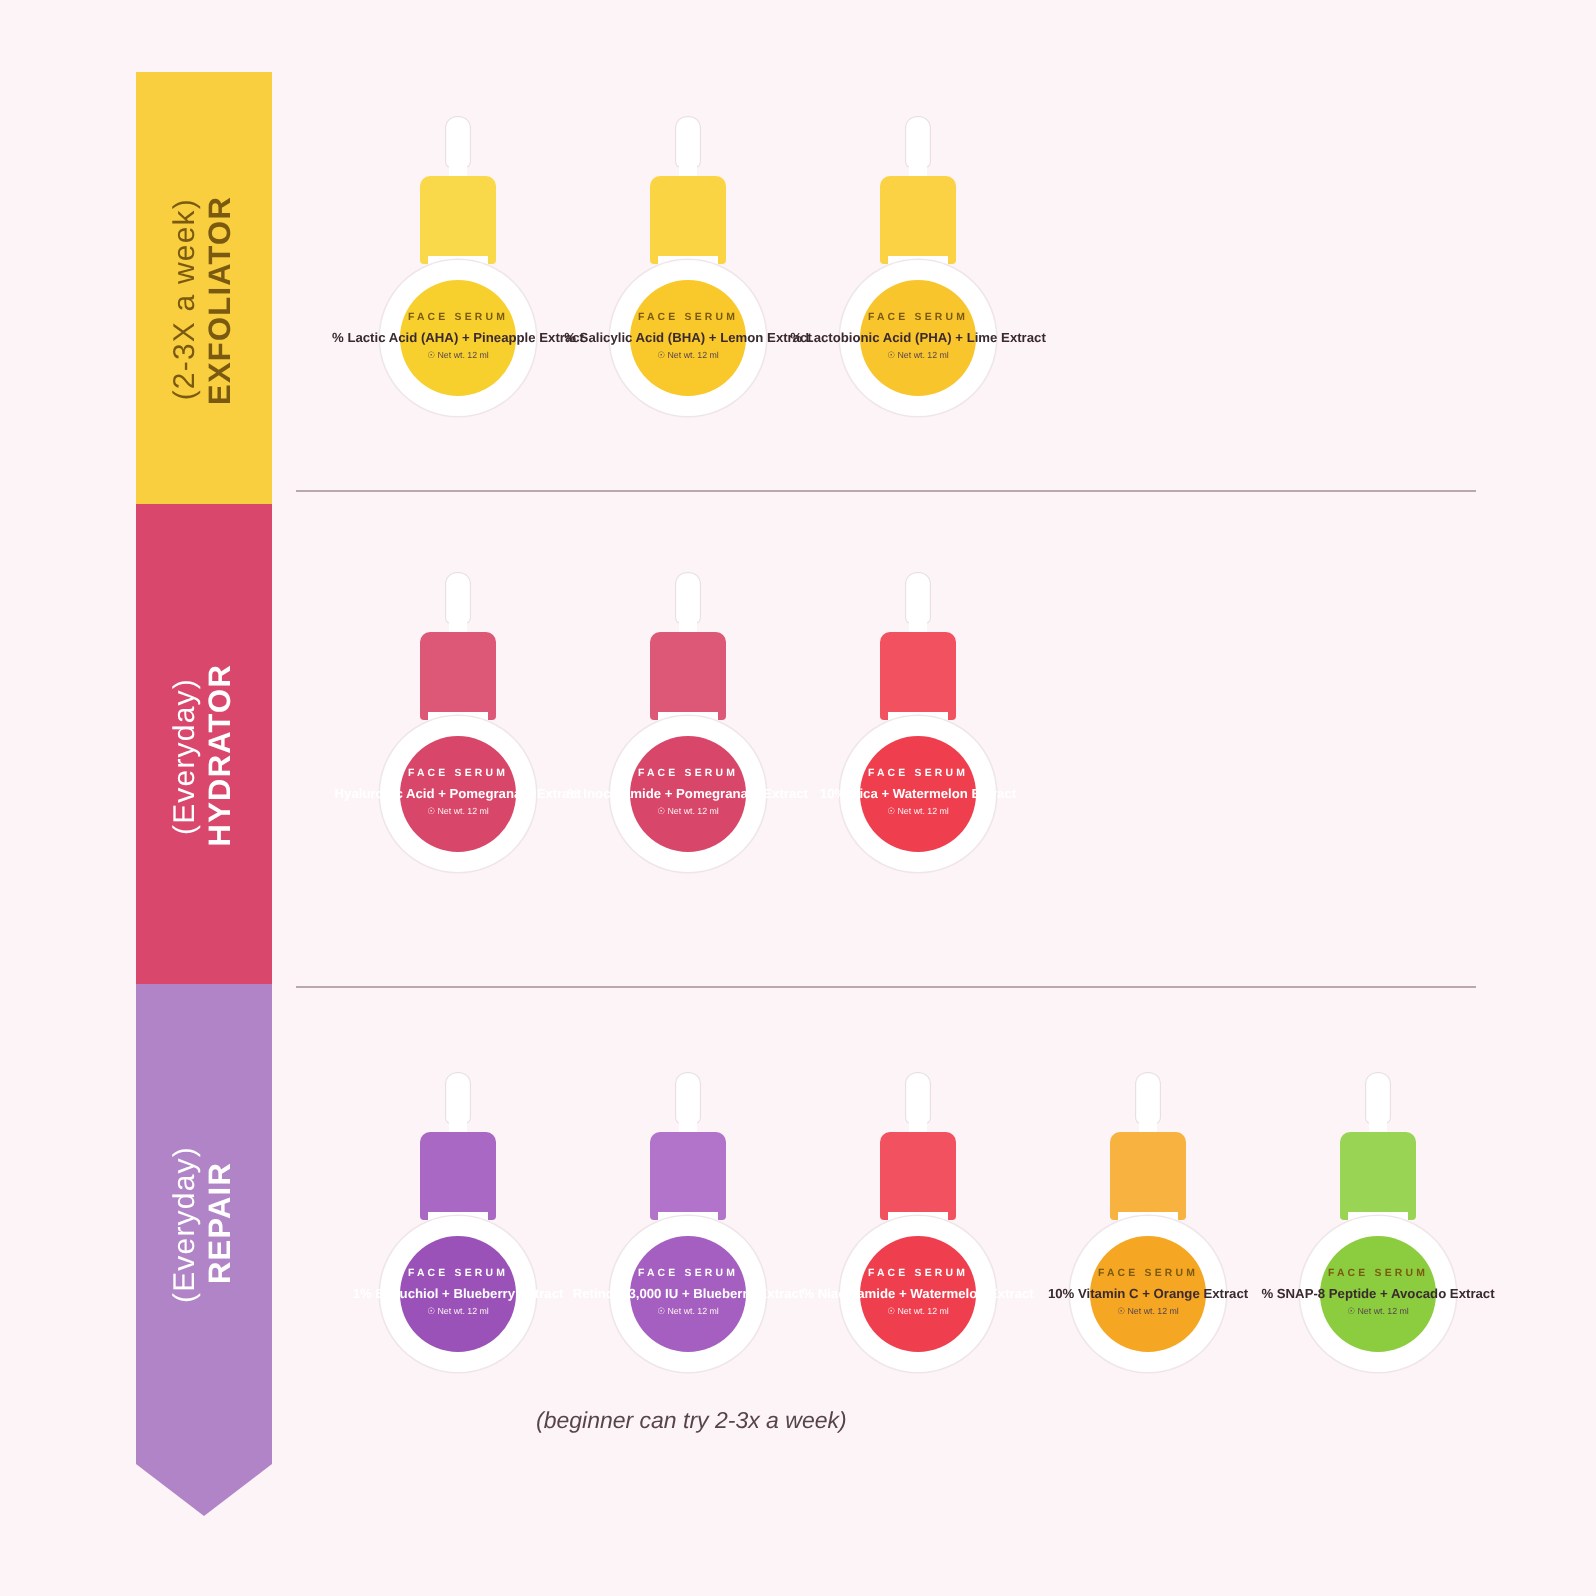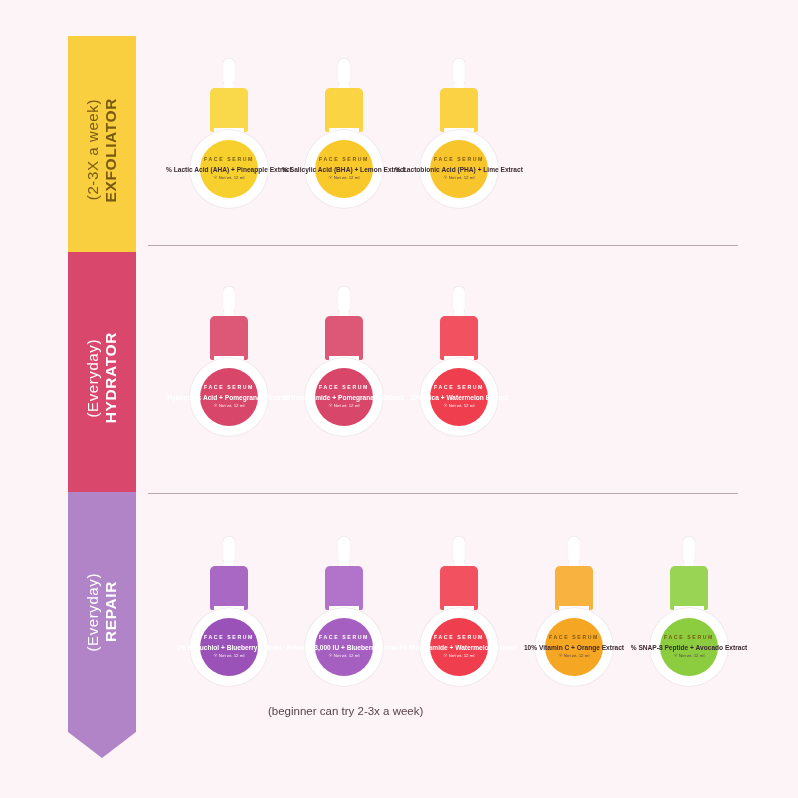--- a/index.html
+++ b/index.html
@@ -175,20 +175,21 @@
   .lbl-serum.dark { color: #7a5a10; }
 
   
   #footnote {
     position: absolute;
     left: 268px;
     top: 705px;
     font-size: 11.5px;
     color: #57444a;
     white-space: nowrap;
+    font-style: italic;
   }
 </style>
 </head>
 <body>
 
 <div id="canvas" style="background: rgb(253, 244, 248);">
 
   <div class="banner" id="banner-exfoliator">
     <div class="body" id="exf-body" style="background: rgb(249, 207, 63);"></div>
     <div class="tip" id="exf-tip" style="border-top: 26px solid rgb(249, 207, 63);"></div>

